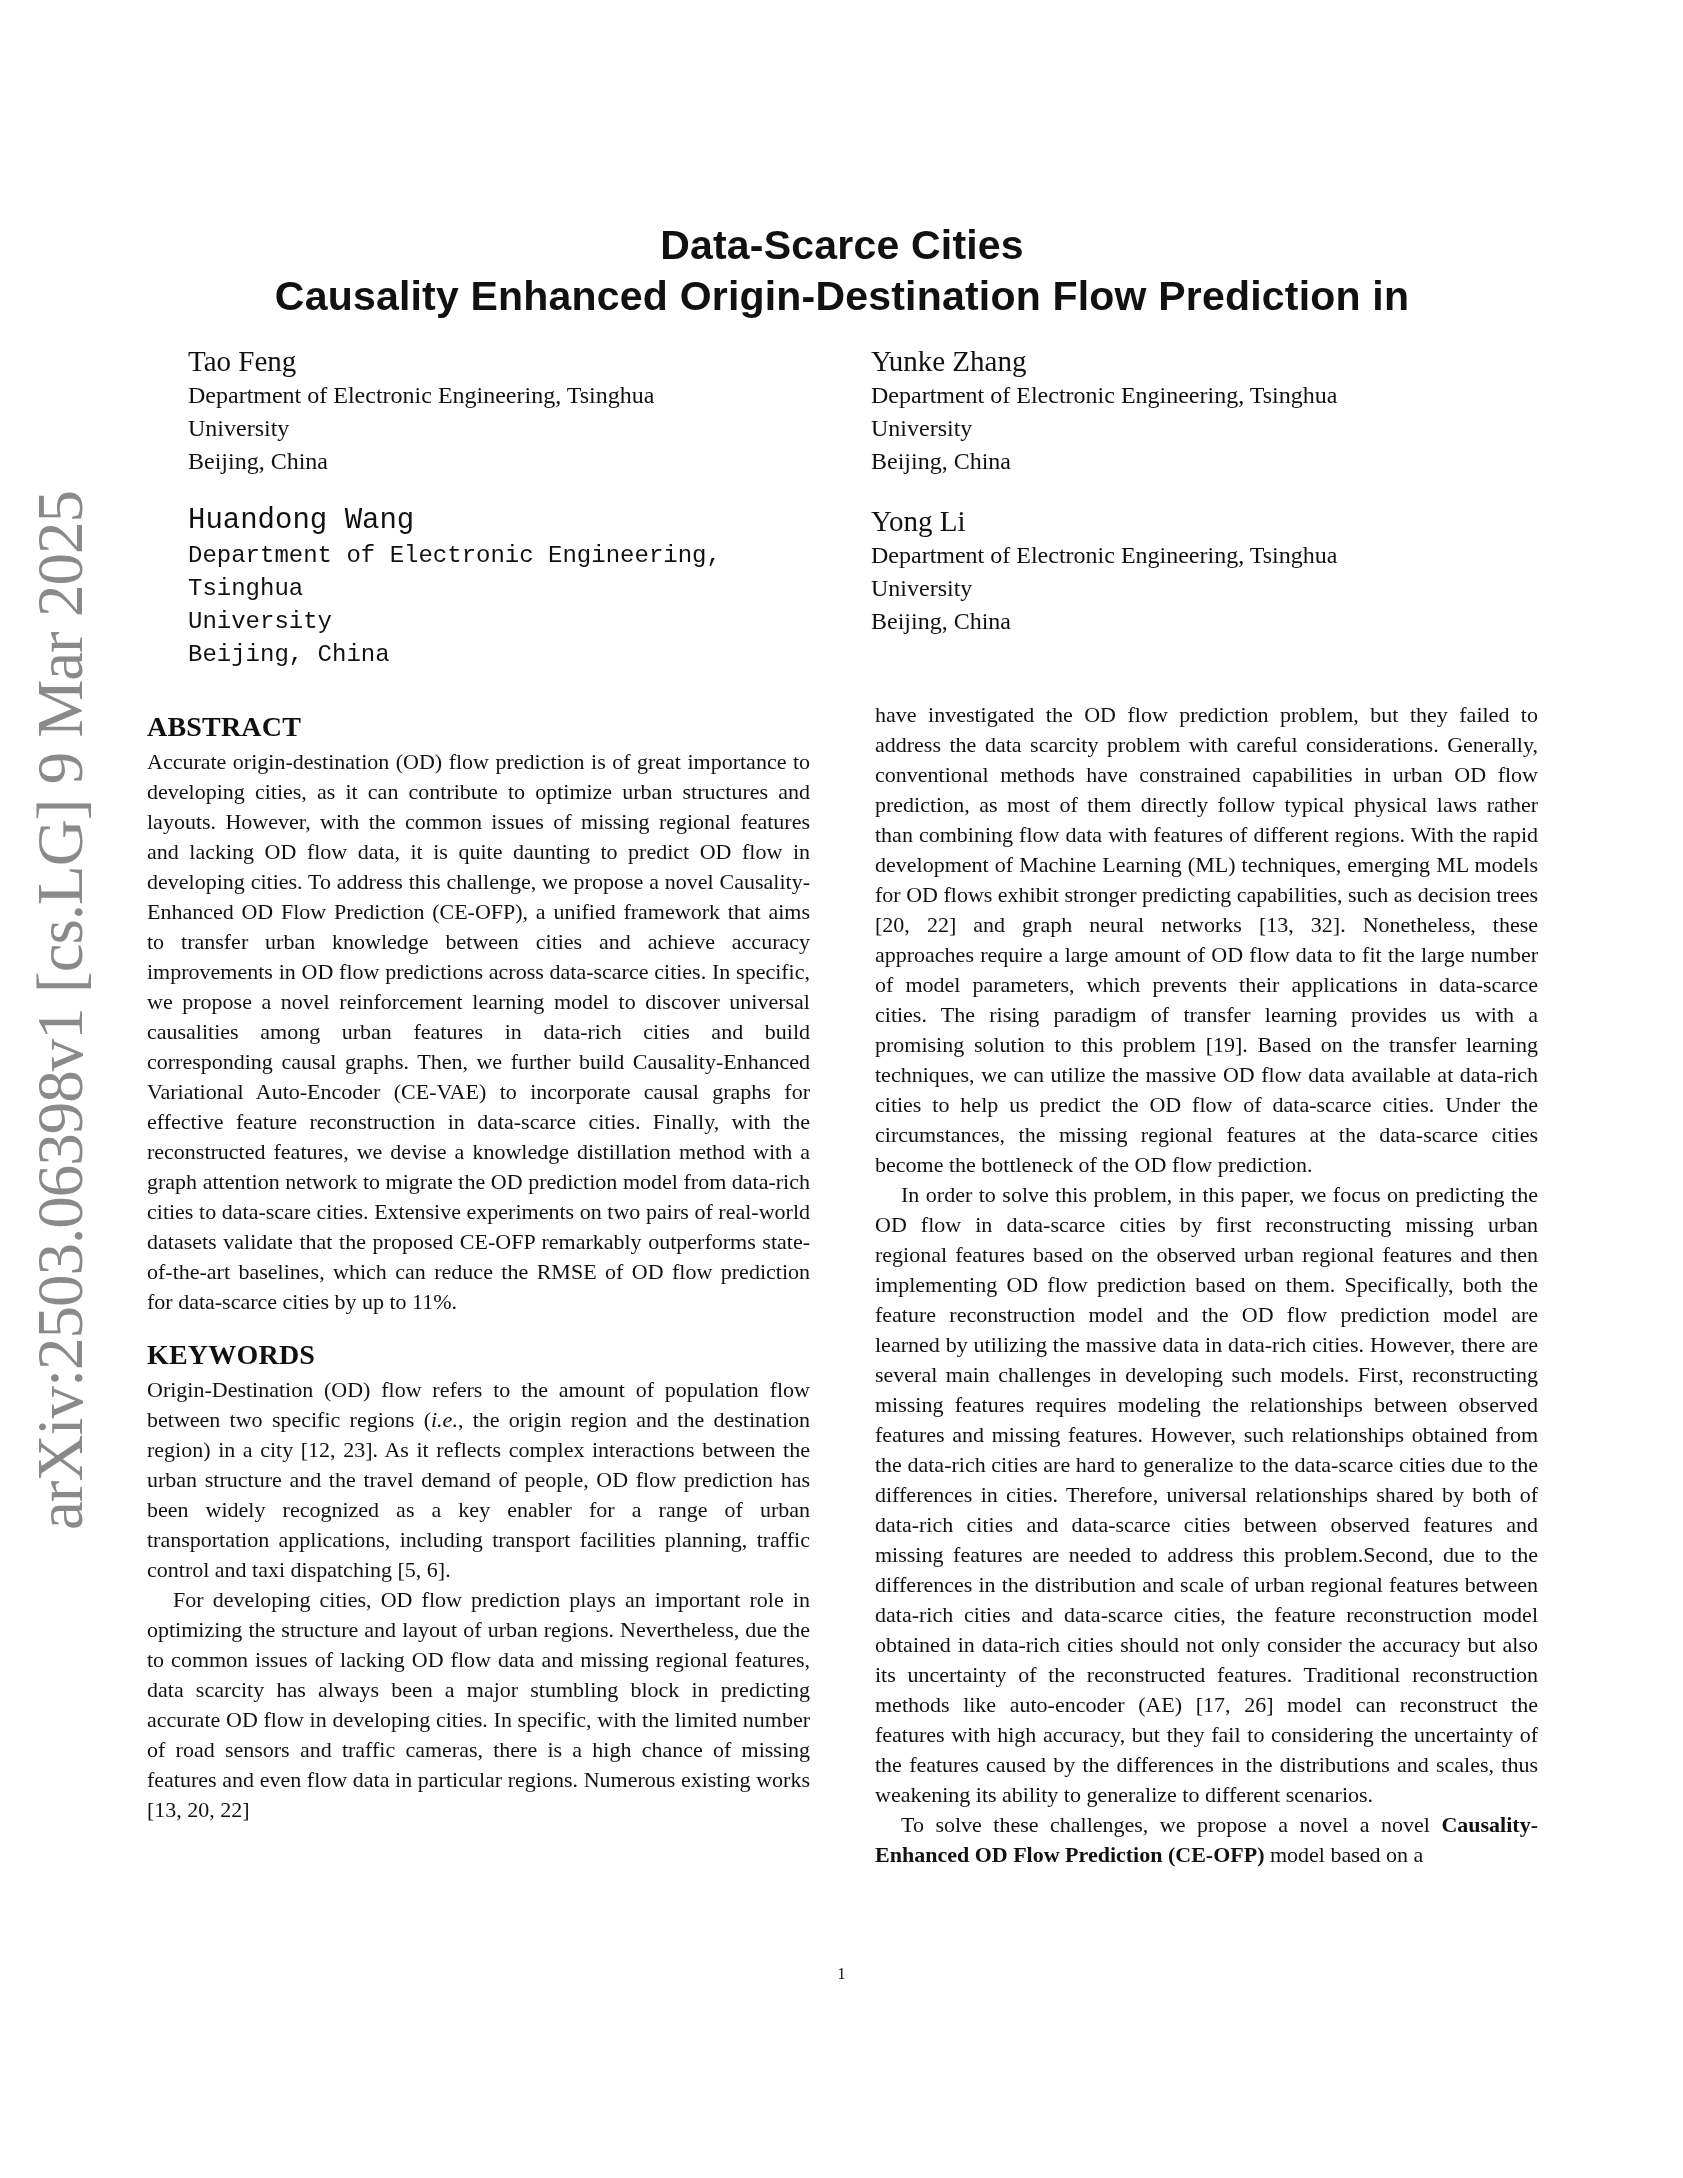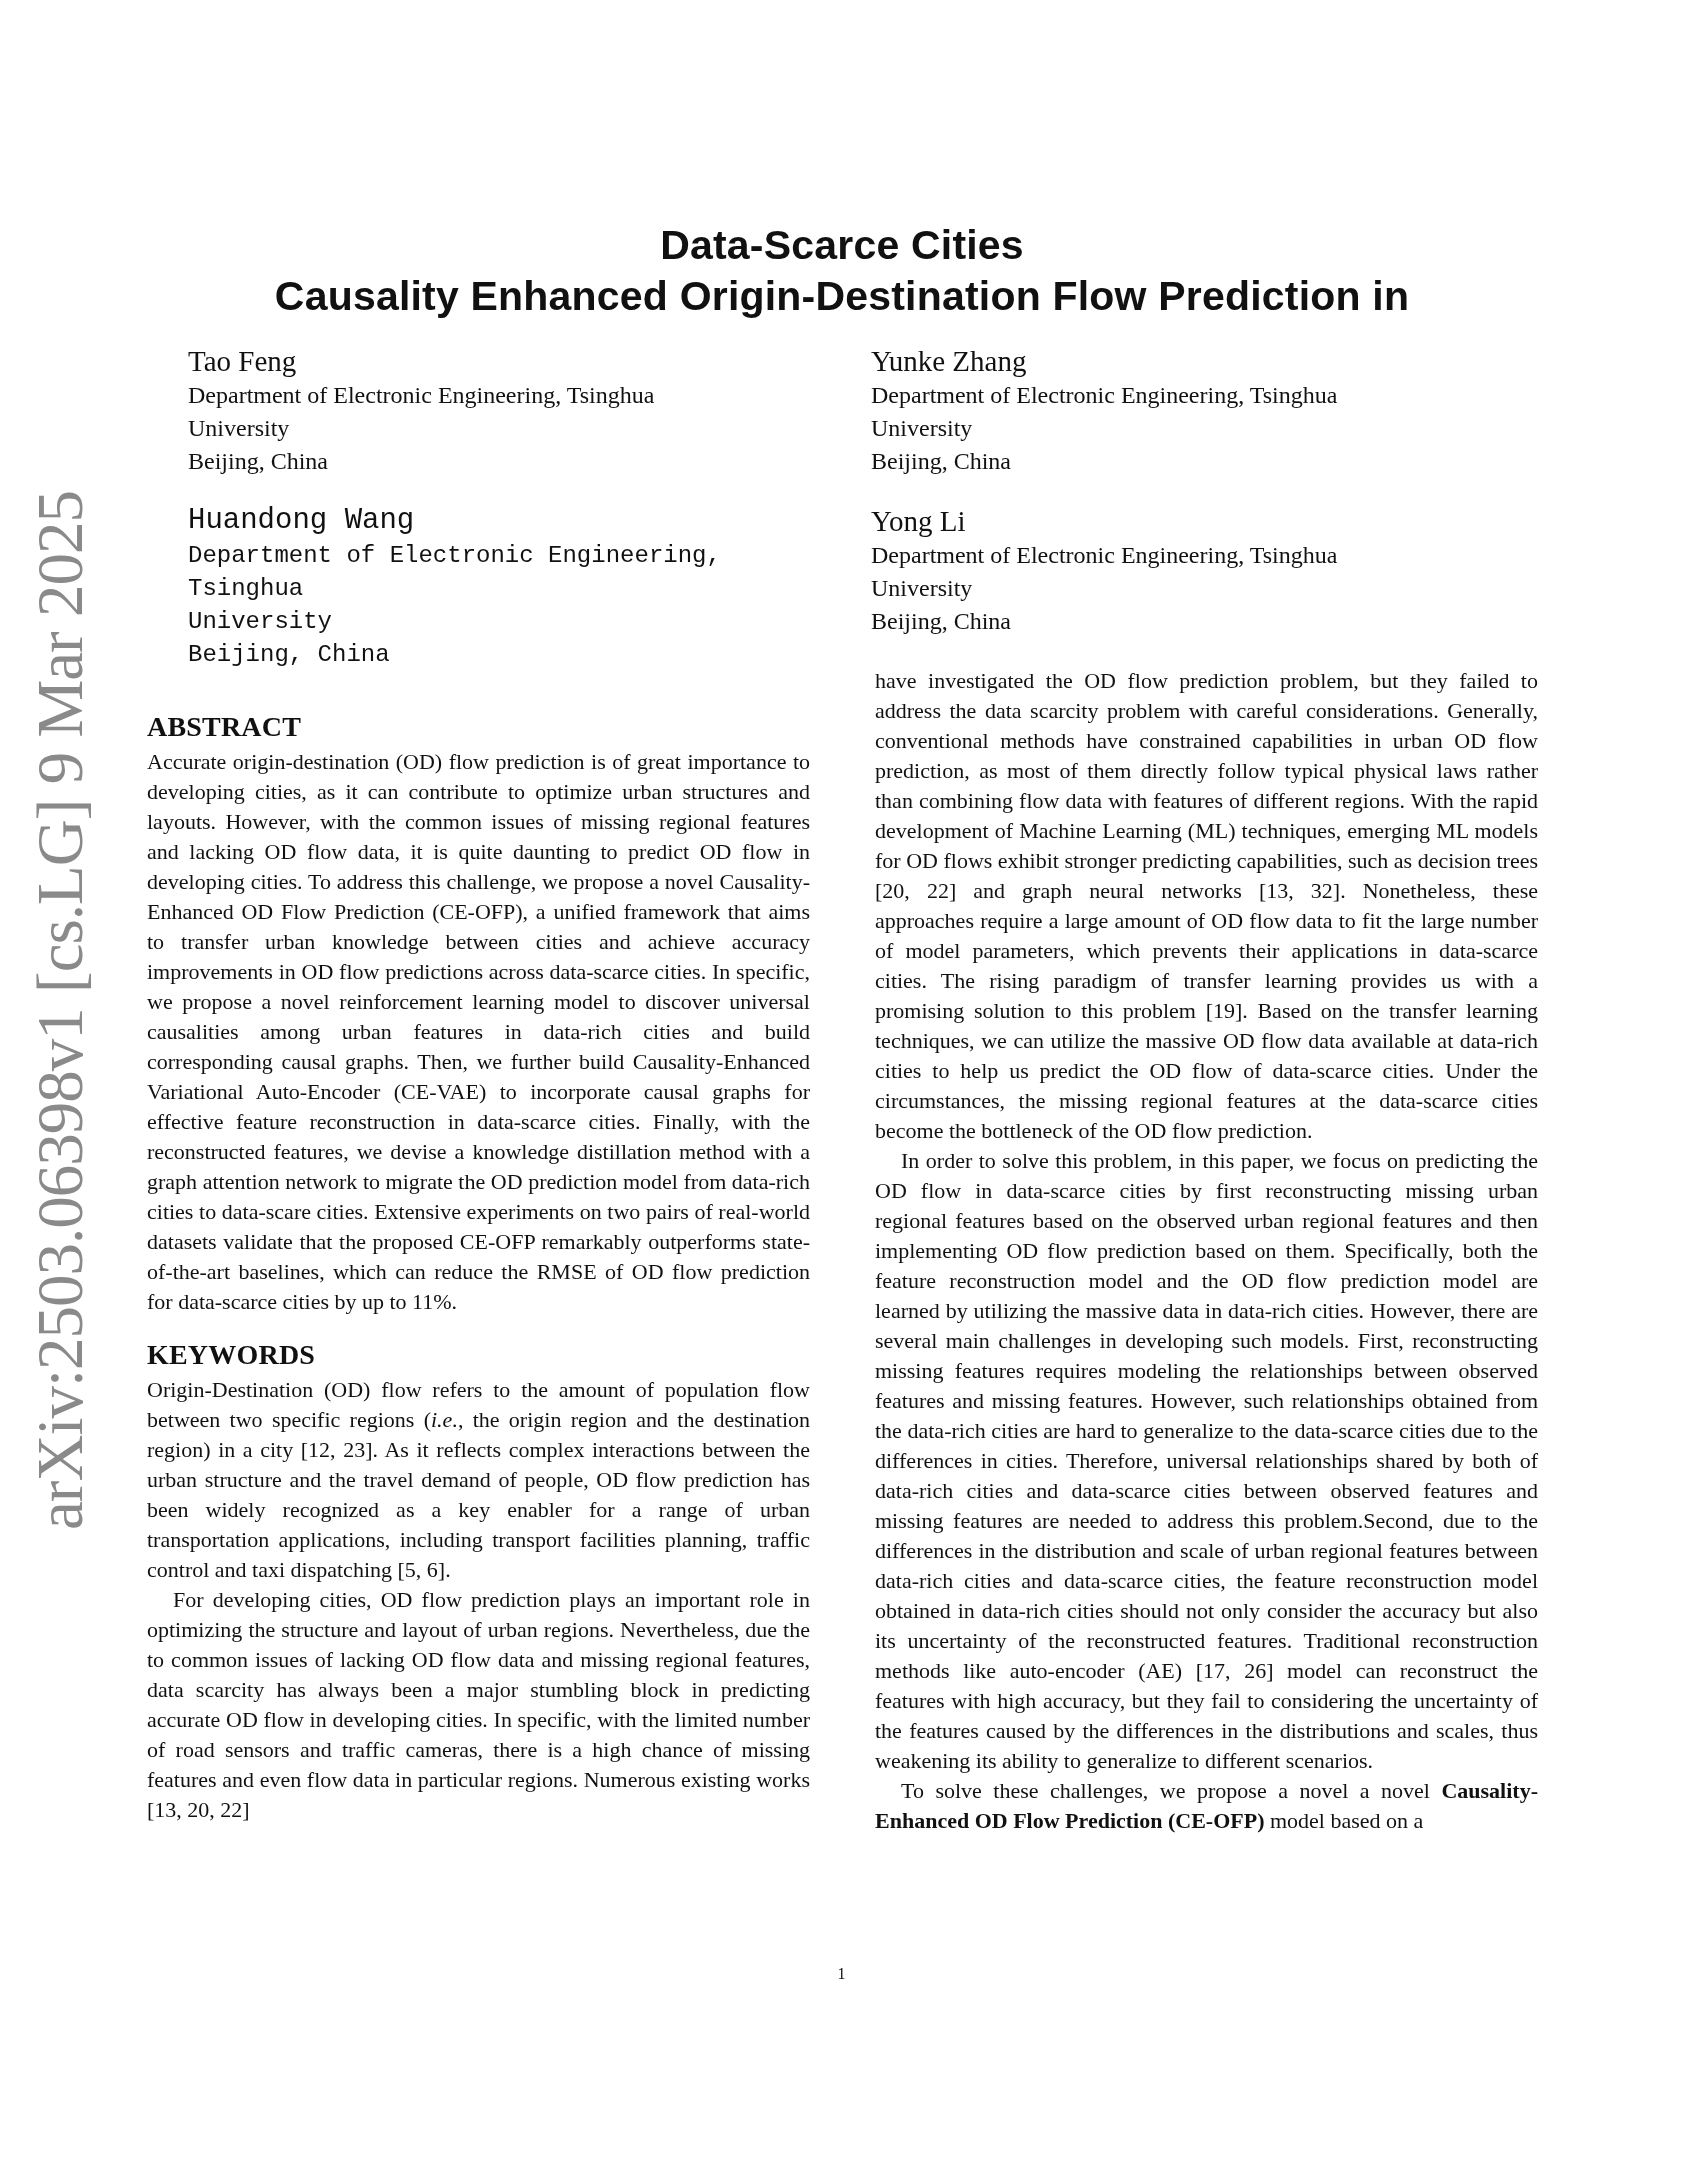--- a/index.html
+++ b/index.html
@@ -7,21 +7,21 @@
   .title { position: absolute; left: 149px; width: 1386px; top: 220px; text-align: center; font-family: "Liberation Sans", "DejaVu Sans", sans-serif; font-weight: bold; font-size: 41px; line-height: 51px; letter-spacing: 0.2px; }
   .author { position: absolute; width: 634px; text-align: left; font-size: 24px; line-height: 33px; }
   .author .name { font-size: 29px; line-height: 36px; }
   .a1 { left: 188px; top: 343px; }
   .a2 { left: 871px; top: 343px; }
   .a3 { left: 188px; top: 503px; font-family: Liberation Mono, monospace; }
   .a4 { left: 871px; top: 503px; }
   .sidebar { position: absolute; left: 16px; top: 1530px; width: 950px; height: 89px; transform: rotate(-90deg); transform-origin: 0 0; font-family: "Liberation Serif", "DejaVu Serif", serif; color: #8a8a8a; font-size: 65px; line-height: 89px; white-space: nowrap; letter-spacing: -1px; }
   .col { position: absolute; width: 663px; font-size: 22px; line-height: 30px; text-align: justify; hyphens: manual; }
   .left { left: 147px; top: 661px; margin-top: 48px; }
-  .right { left: 875px; top: 666px; }
+  .right { left: 875px; top: 700px; }
   .col p { margin: 0; }
   .col p.indent { text-indent: 26px; }
   h2 { margin: 0; font-family: "Liberation Serif", "DejaVu Serif", serif; font-weight: bold; font-size: 28px; line-height: 36px; letter-spacing: 0.2px; }
   h2.abstract-h { margin-bottom: 2px; }
   h2.keywords-h { margin-top: 20px; margin-bottom: 2px; }
   h2.intro-h { margin-top: 20px; margin-bottom: 2px; }
   h2 .secnum { display: inline-block; width: 46px; }
   .page-number { position: absolute; left: 812px; width: 59px; top: 1965px; text-align: center; font-size: 16px; }
   b { font-weight: bold; }
   i { font-style: italic; }

